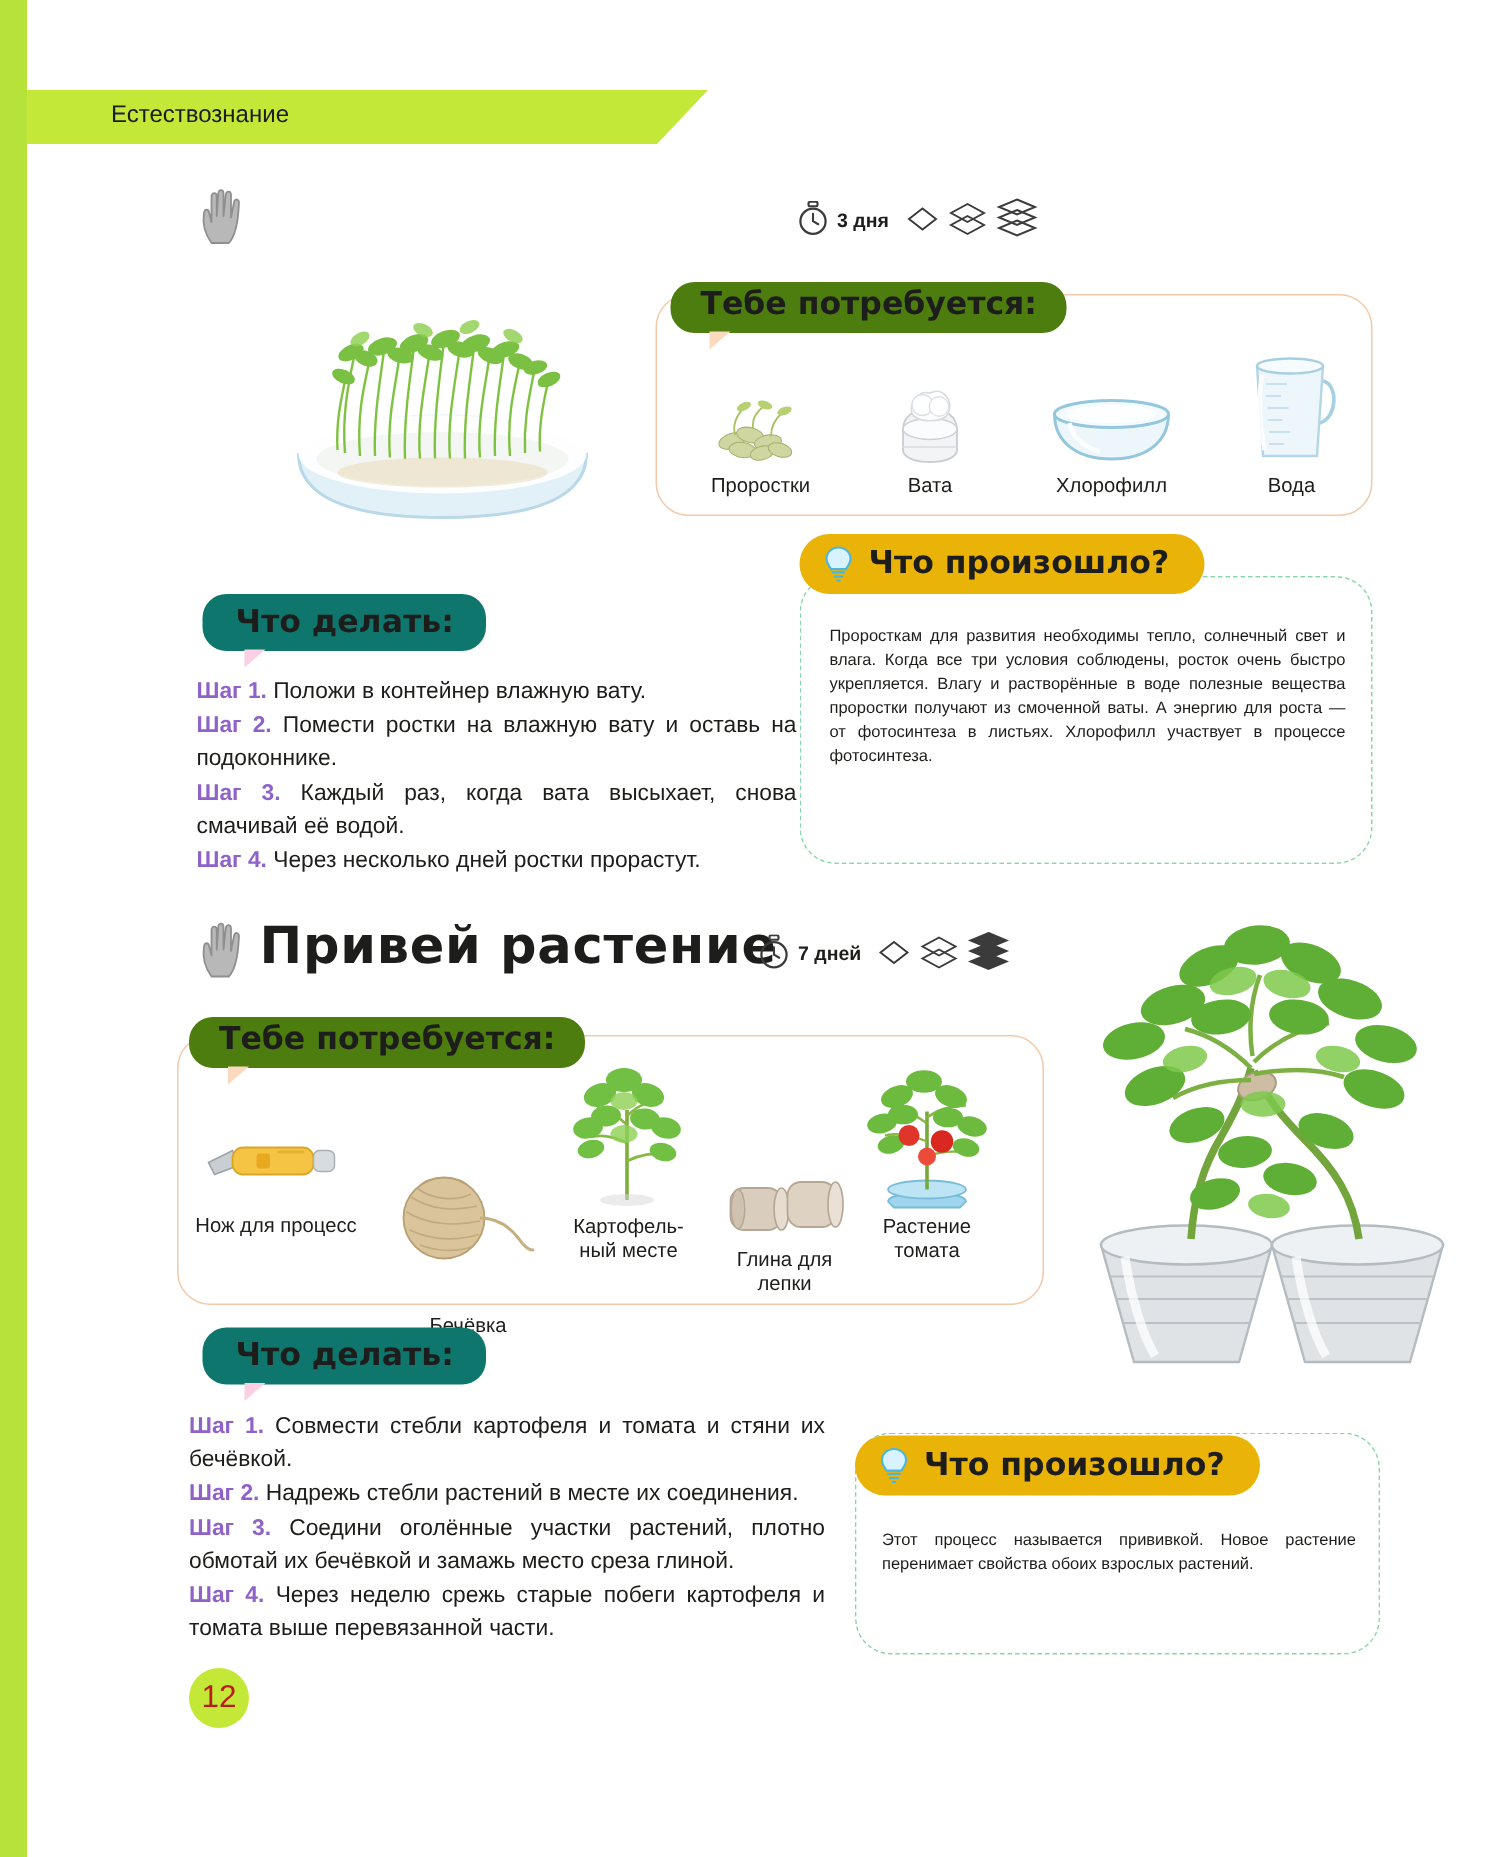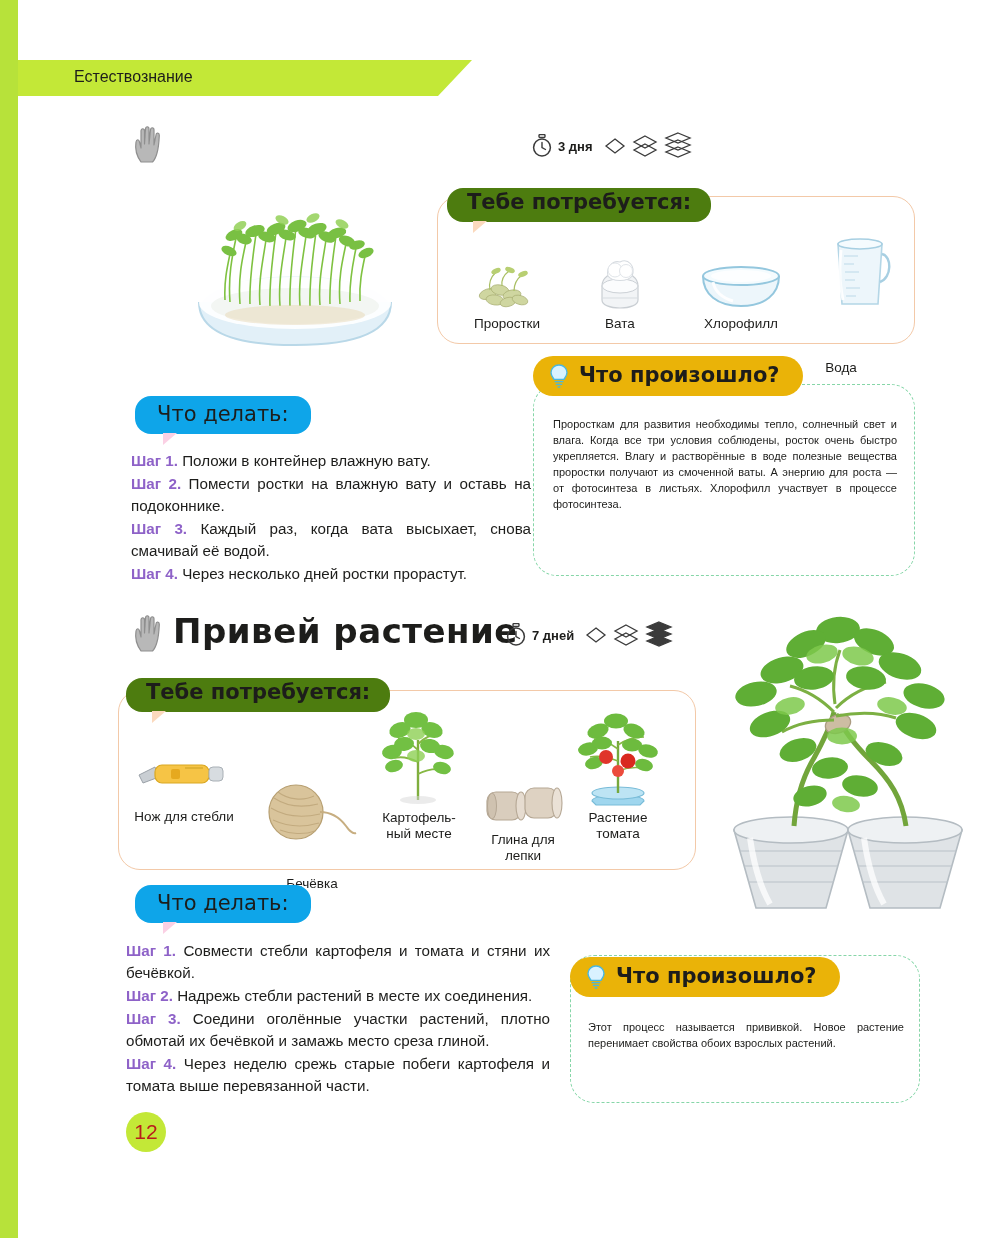--- a/index.html
+++ b/index.html
@@ -125,25 +125,25 @@
   .item-caption {
     position: absolute;
     font-size: 13.5px;
     color: #1d1d1b;
     text-align: center;
     line-height: 1.2;
   }
 
   .todo-title {
     position: absolute;
-    background: #0ea5e9;
+    background: #0f766e;
     border-radius: 16px;
     padding: 6px 22px 8px 22px;
     font-family: "DejaVu Sans", sans-serif;
-    font-weight: normal;
+    font-weight: bold;
     font-size: 21px;
     color: #1d1d1b;
     white-space: nowrap;
   }
   .todo-title::after {
     content: "";
     position: absolute;
     left: 28px; bottom: -11px;
     width: 0; height: 0;
     border-left: 14px solid #fbd0e4;
@@ -338,21 +338,21 @@
     <g stroke="#bcd9e8" stroke-width="1">
       <path d="M18 20 L32 20"></path>
         <path d="M18 28 L28 28"></path>
         <path d="M19 36 L33 36"></path>
       <path d="M19 44 L29 44"></path>
         <path d="M20 52 L34 52"></path>
         <path d="M20 60 L30 60"></path>
     </g>
     <path d="M15 14 C13 32 14 50 17 64" fill="none" stroke="#ffffff" stroke-width="3" opacity="0.9"></path>
   </svg>
-  <div class="item-caption" style="left:786px; top:316px; width:110px;margin-top:44px;">Вода</div>
+  <div class="item-caption" style="left:806px; top:316px; width:110px;">Вода</div>
 
   <div class="todo-title" style="left:135px; top:396px;">Что делать:</div>
   <div class="steps" style="left:131px; top:450px; width:400px;">
     <p><span class="step-label">Шаг 1.</span> <span>Положи в контейнер влажную вату.</span></p>
     <p><span class="step-label">Шаг 2.</span> <span>Помести ростки на влажную вату и оставь на подоконнике.</span></p>
     <p><span class="step-label">Шаг 3.</span> <span>Каждый раз, когда вата высыхает, снова смачивай её водой.</span></p>
     <p><span class="step-label">Шаг 4.</span> <span>Через несколько дней ростки прорастут.</span></p>
   </div>
 
   <div class="result-box" style="left:533px; top:384px; width:382px; height:192px;"></div>
@@ -399,21 +399,21 @@
   <div class="need-box" style="left:118px; top:690px; width:578px; height:180px;"></div>
   <div class="need-title" style="left:126px; top:678px;">Тебе потребуется:</div>
 
   <svg class="illu" style="left:133px; top:755px;" width="96" height="42" viewBox="0 0 96 42">
     <path d="M6 20 L22 12 L26 22 L10 28 Z" fill="#c9ced3" stroke="#9aa1a8" stroke-width="1"></path>
     <rect x="22" y="10" width="54" height="18" rx="7" fill="#f6c445" stroke="#d9a722" stroke-width="1.2"></rect>
     <rect x="76" y="12" width="14" height="14" rx="4" fill="#d7dce0" stroke="#a9b0b6" stroke-width="1"></rect>
     <rect x="38" y="14" width="9" height="10" rx="2" fill="#e6a91f"></rect>
     <path d="M52 13 L70 13" stroke="#e0b233" stroke-width="2"></path>
   </svg>
-  <div class="item-caption" style="left:114px; top:809px; width:140px;">Нож для стебли</div>
+  <div class="item-caption" style="left:114px; top:809px; width:140px;">Нож для процесс</div>
 
   <svg class="illu" style="left:262px; top:782px;" width="96" height="62" viewBox="0 0 96 62">
     <circle cx="34" cy="30" r="27" fill="#d9c49b" stroke="#b79f71" stroke-width="1.2"></circle>
     <g stroke="#c0a87c" stroke-width="1.1" fill="none" opacity="0.9">
       <path d="M12 16 C24 24 40 26 56 22"></path>
       <path d="M9 26 C22 34 40 36 58 32"></path>
       <path d="M11 38 C24 44 40 46 57 41"></path>
       <path d="M18 48 C28 52 42 53 53 49"></path>
       <path d="M16 10 C26 18 42 19 52 14"></path>
     </g>

